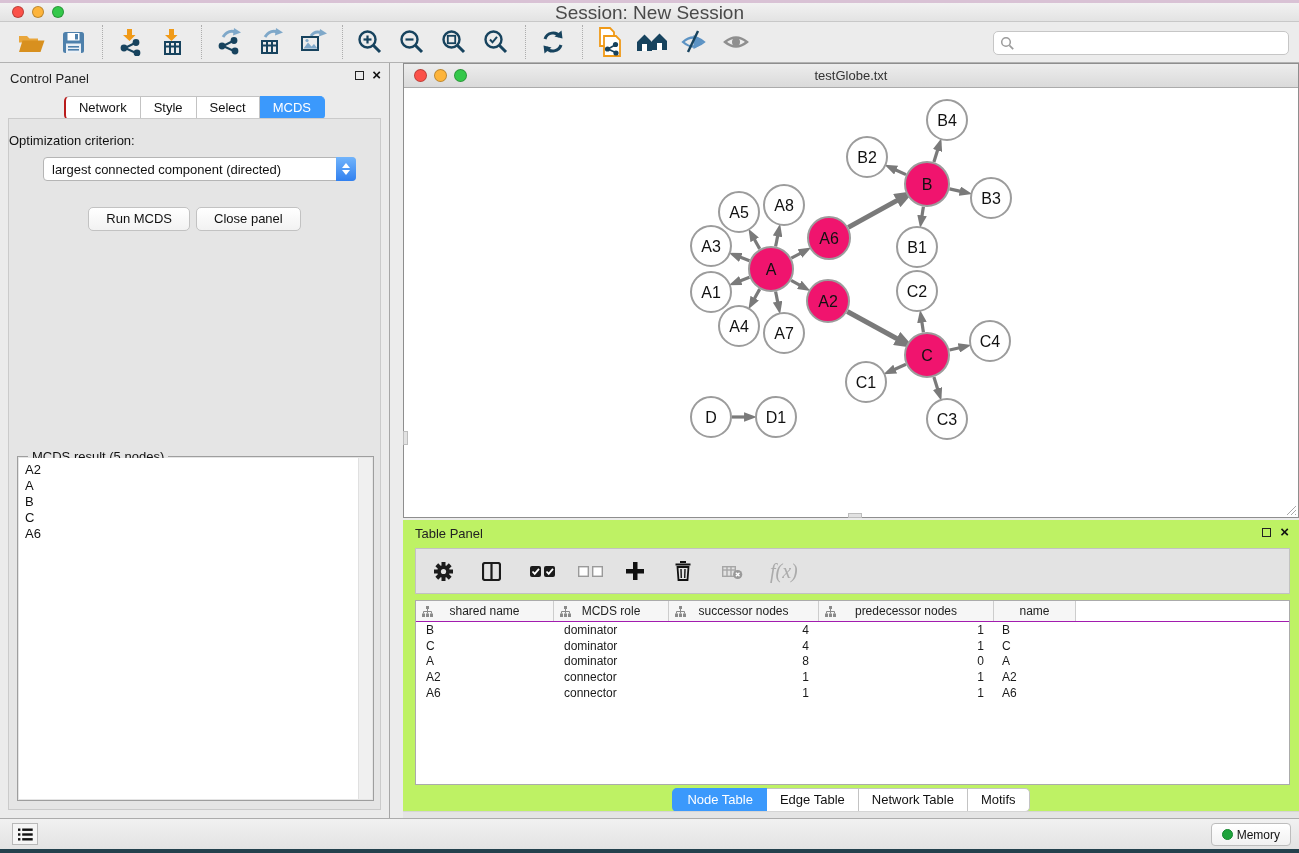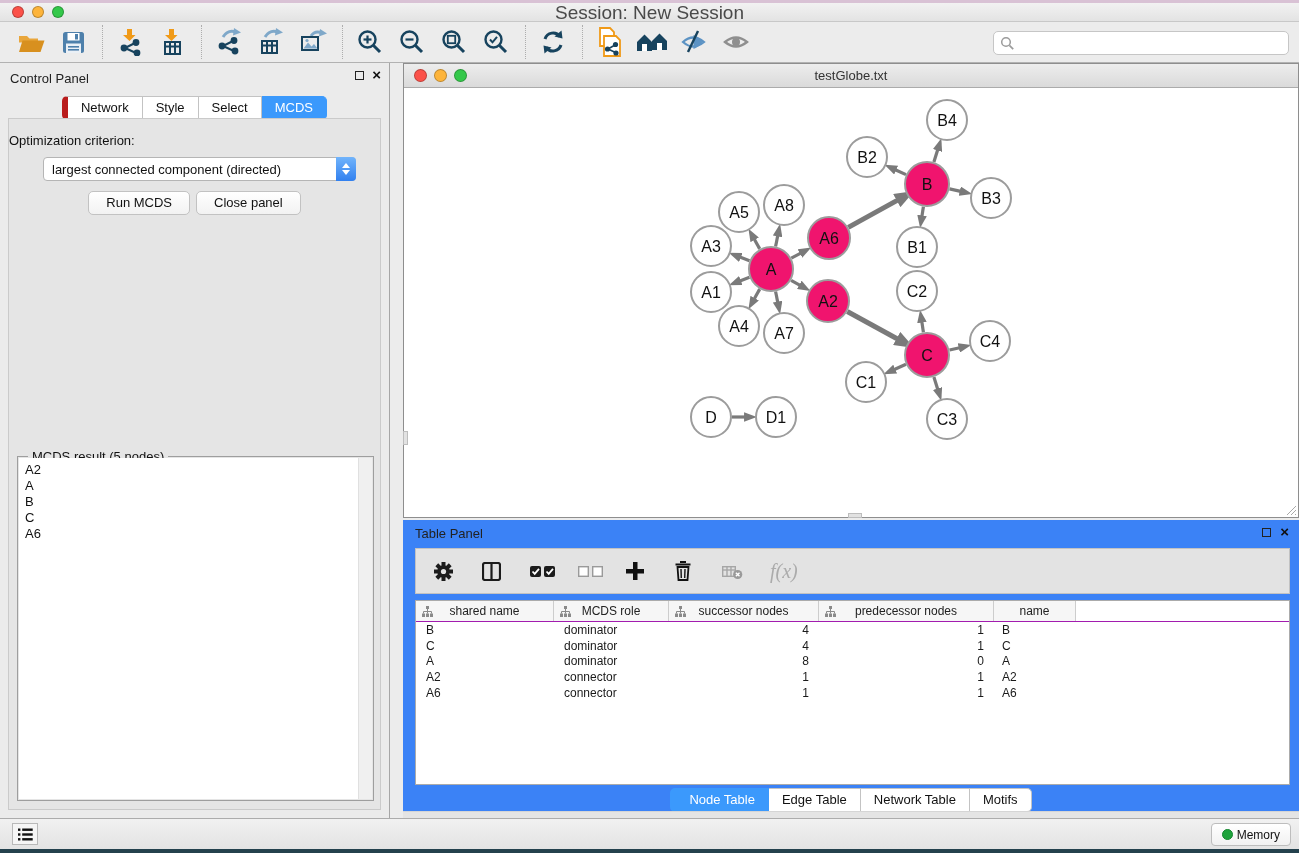--- a/index.html
+++ b/index.html
@@ -27,36 +27,36 @@
 
   
   .control-panel { position:absolute; left:0; top:63px; width:390px; height:755px;
                    background:#EBEBEB; border-right:1px solid #A6A6A6; }
   .panel-titlerow { position:absolute; left:10px; top:8px; right:8px; height:18px; font-size:13px; color:#222; }
   .panel-controls { position:absolute; right:8px; top:6px; display:flex; gap:8px; align-items:center; }
   .float-box { width:9px; height:9px; border:1.5px solid #222; display:inline-block; }
   .close-x { font-size:15px; font-weight:bold; color:#111; line-height:12px; }
   .seg-tabs { position:absolute; left:0; right:0; top:33px; display:flex; justify-content:center; }
   .seg { background:#fff; border:1px solid #C3C3C3; border-left:none; padding:3px 13px 4px; font-size:13px; color:#111; cursor:default; }
-  .seg:first-child { border-left:6px solid #b91c1c; border-radius:5px 0 0 5px; }
+  .seg:first-child { border-left:2px solid #b91c1c; border-radius:5px 0 0 5px; }
   .seg:last-child { border-radius:0 5px 5px 0; }
   .seg.active { background:#3B99FC; border-color:#3B99FC; color:#fff; }
 
   .cp-inner { position:absolute; left:8px; right:8px; top:55px; bottom:8px; background:#E5E5E5;
               border:1px solid #CACACA; }
   .opt-label { margin-top:14px; text-align:left; font-size:13px; color:#111; }
   .combo { position:absolute; left:34px; top:38px; width:313px; height:24px; background:#fff;
            border:1px solid #B5B5B5; border-radius:4px; display:flex; align-items:center; }
   .combo .val { flex:1; font-size:13px; padding-left:8px; color:#111; white-space:nowrap; }
   .combo .stepper { width:20px; height:24px; margin-right:-1px; border-radius:0 4px 4px 0;
                     background:linear-gradient(#71B4FB,#3180EF); display:flex; flex-direction:column;
                     align-items:center; justify-content:center; gap:2px; }
   .arr-up { width:0; height:0; border-left:4px solid transparent; border-right:4px solid transparent; border-bottom:5px solid #fff; }
   .arr-dn { width:0; height:0; border-left:4px solid transparent; border-right:4px solid transparent; border-top:5px solid #fff; }
-  .btn-row { position:absolute; left:0; right:0; top:72px; display:flex; justify-content:center; gap:6px; }
+  .btn-row { position:absolute; left:0; right:0; top:88px; display:flex; justify-content:center; gap:6px; }
   .mac-btn { background:linear-gradient(#FFFFFF,#F2F2F2); border:1px solid #C2C2C2; border-radius:5px;
              font-size:13px; color:#111; padding:3px 17px 4px; font-family:"Liberation Sans",sans-serif; }
   .groupbox { position:absolute; left:8px; top:337px; width:357px; height:345px; border:1px solid #9E9E9E; }
   .groupbox .gb-label { position:absolute; left:10px; top:-8px; background:#E5E5E5; padding:0 4px; font-size:13px; color:#111; }
   .gb-list { position:absolute; left:1px; right:1px; top:1px; bottom:1px; background:#fff; }
   .gb-scroll { position:absolute; right:0; top:0; bottom:0; width:14px; background:#F0F0F0; border-left:1px solid #E0E0E0; }
   .gb-item { font-size:13px; line-height:16px; padding-left:6px; color:#111; }
   .gb-list .items { padding-top:4px; }
 
   
@@ -65,21 +65,21 @@
   .net-titlebar { position:relative; height:24px; background:linear-gradient(#EDEDED,#DADADA); border-bottom:1px solid #ABABAB; }
   .net-titlebar .title { text-align:center; font-size:13px; line-height:23px; color:#333; }
   .net-lights { position:absolute; left:10px; top:5px; display:flex; gap:7px; }
   .net-light { width:13px; height:13px; border-radius:50%; border:0.5px solid rgba(0,0,0,.25); }
   .net-canvas { position:relative; width:894px; height:429px; background:#fff; }
   .resize-grip { position:absolute; right:1px; bottom:1px; width:13px; height:13px; }
   .edge-grip-left { position:absolute; left:-1px; top:367px; width:5px; height:14px; background:#E2E2E2; border:1px solid #BDBDBD; }
   .edge-grip-bottom { position:absolute; left:444px; bottom:-1px; width:14px; height:5px; background:#E2E2E2; border:1px solid #BDBDBD; }
 
   
-  .table-panel { position:absolute; left:403px; top:520px; width:896px; height:298px; background:#3b82f6; }
+  .table-panel { position:absolute; left:403px; top:520px; width:896px; height:298px; background:#bef264; }
   .tp-titlerow { position:absolute; left:12px; top:6px; font-size:13px; color:#222; }
   .tp-controls { position:absolute; right:10px; top:6px; display:flex; gap:9px; align-items:center; }
   .tp-toolbar { position:absolute; left:12px; right:9px; top:28px; height:46px; background:#E3E3E3;
                 border:1px solid #C2C2C2; display:flex; align-items:center; padding-left:18px; }
   .tpi { width:30px; height:30px; display:flex; align-items:center; justify-content:flex-start; margin-right:18px; }
   .fx { font-family:"Liberation Serif", serif; font-style:italic; font-size:20px; color:#ABABAB; }
   .tp-table { position:absolute; left:12px; right:9px; top:80px; height:185px; background:#fff;
               border:1px solid #ABABAB; overflow:hidden; }
   .thead { display:flex; height:21px; border-bottom:1px solid #a21caf; font-size:12px; }
   .th { position:relative; background:#F6F6F6; border-right:1px solid #CDCDCD; display:flex; align-items:center; justify-content:center; color:#222; }

